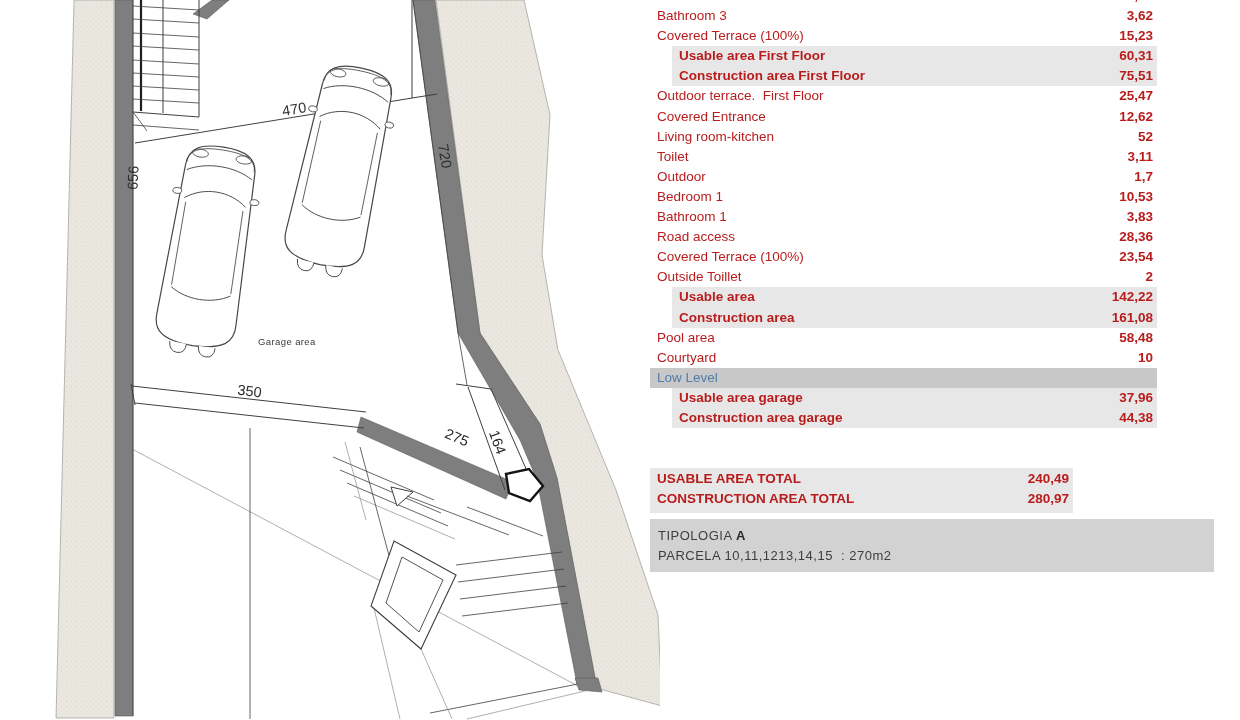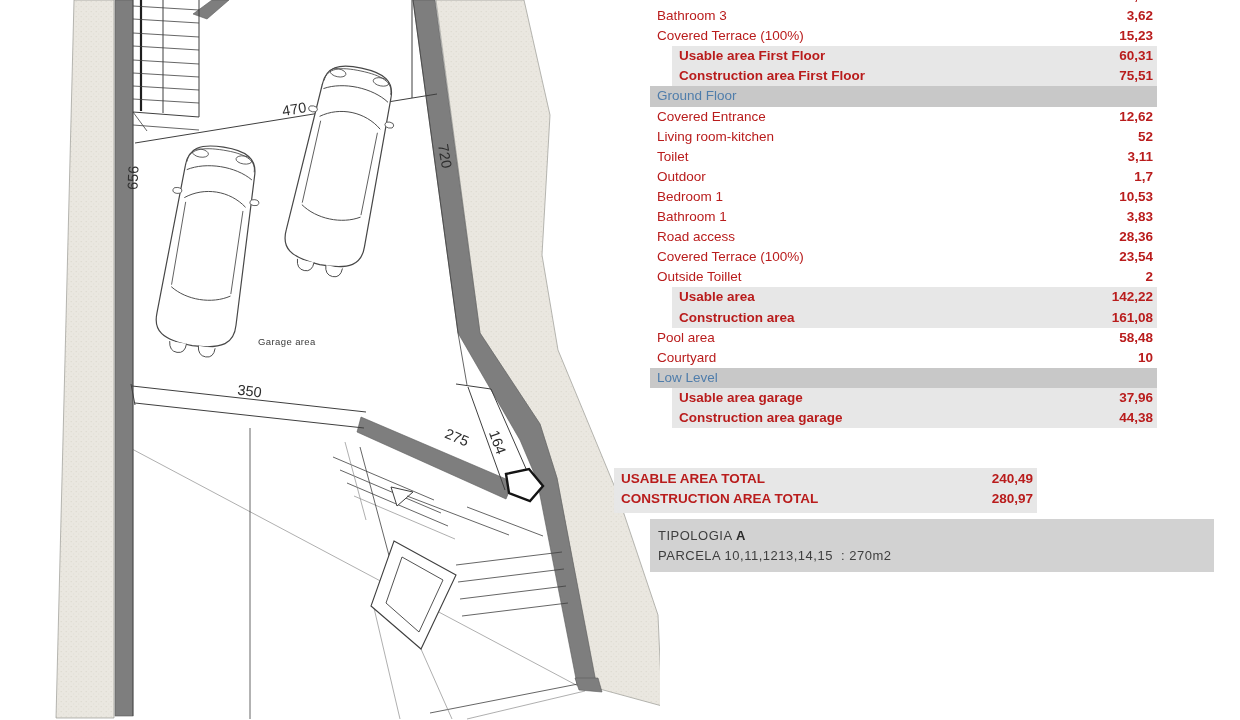--- a/index.html
+++ b/index.html
@@ -6,21 +6,21 @@
   .canvas{position:relative;width:1240px;height:720px;background:#fff;overflow:hidden;
           font-family:"Liberation Sans", sans-serif;}
   
   .area-table{position:absolute;left:650px;top:-14px;width:507px;}
   .row{height:20.1px;line-height:20.1px;display:flex;justify-content:space-between;
        padding:0 4px 0 7px;font-size:13.5px;color:#b91c1c;white-space:pre;}
   .row .lbl{overflow:hidden;}
   .row .val{text-align:right;font-weight:bold;}
   .row.hl{background:#e7e7e7;font-weight:bold;margin-left:22px;}
   .row.header{background:#c8c8c8;color:#4f7dab;}
-  .totals{position:absolute;left:614px;top:468px;width:423px;background:#e7e7e7;padding:1px 0 4px 0;}
+  .totals{position:absolute;left:650px;top:468px;width:423px;background:#e7e7e7;padding:1px 0 4px 0;}
   .totals .row{font-weight:bold;}
   .tip-box{position:absolute;left:650px;top:519px;width:564px;height:53px;background:#d2d2d2;
            color:#3e3e3e;font-size:13px;letter-spacing:0.5px;padding:7px 0 0 8px;box-sizing:border-box;}
   .tip-line{height:20px;line-height:20px;white-space:pre;}
   .tip-line b{font-weight:bold;color:#2a2a2a;}
   
   svg .ln{stroke:#3f3f3f;stroke-width:1;fill:none;}
   svg .lnt{stroke:#3f3f3f;stroke-width:0.8;fill:none;}
   svg .lnf{stroke:#8c8c8c;stroke-width:0.7;fill:none;}
   svg .dim{font-family:"Liberation Sans",sans-serif;font-size:14.5px;fill:#2e2e2e;}
@@ -152,21 +152,21 @@
       <text class="small" x="258" y="345">Garage area</text>
     </g>
   </svg>
 
   <div class="area-table">
     <div class="row"><span class="lbl">Bedroom 3</span><span class="val">10,61</span></div>
     <div class="row"><span class="lbl">Bathroom 3</span><span class="val">3,62</span></div>
     <div class="row"><span class="lbl">Covered Terrace (100%)</span><span class="val">15,23</span></div>
     <div class="row hl"><span class="lbl">Usable area First Floor</span><span class="val">60,31</span></div>
     <div class="row hl"><span class="lbl">Construction area First Floor</span><span class="val">75,51</span></div>
-    <div class="row header"><span class="lbl">Ground Floor</span><span class="val"></span></div>
+    <div class="row"><span class="lbl">Outdoor terrace.  First Floor</span><span class="val">25,47</span></div>
     <div class="row"><span class="lbl">Covered Entrance</span><span class="val">12,62</span></div>
     <div class="row"><span class="lbl">Living room-kitchen</span><span class="val">52</span></div>
     <div class="row"><span class="lbl">Toilet</span><span class="val">3,11</span></div>
     <div class="row"><span class="lbl">Outdoor</span><span class="val">1,7</span></div>
     <div class="row"><span class="lbl">Bedroom 1</span><span class="val">10,53</span></div>
     <div class="row"><span class="lbl">Bathroom 1</span><span class="val">3,83</span></div>
     <div class="row"><span class="lbl">Road access</span><span class="val">28,36</span></div>
     <div class="row"><span class="lbl">Covered Terrace (100%)</span><span class="val">23,54</span></div>
     <div class="row"><span class="lbl">Outside Toillet</span><span class="val">2</span></div>
     <div class="row hl"><span class="lbl">Usable area</span><span class="val">142,22</span></div>

